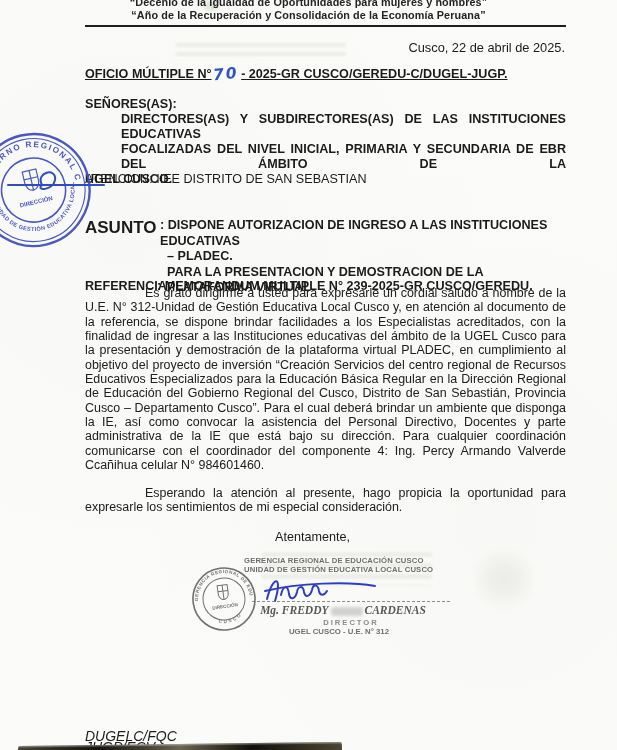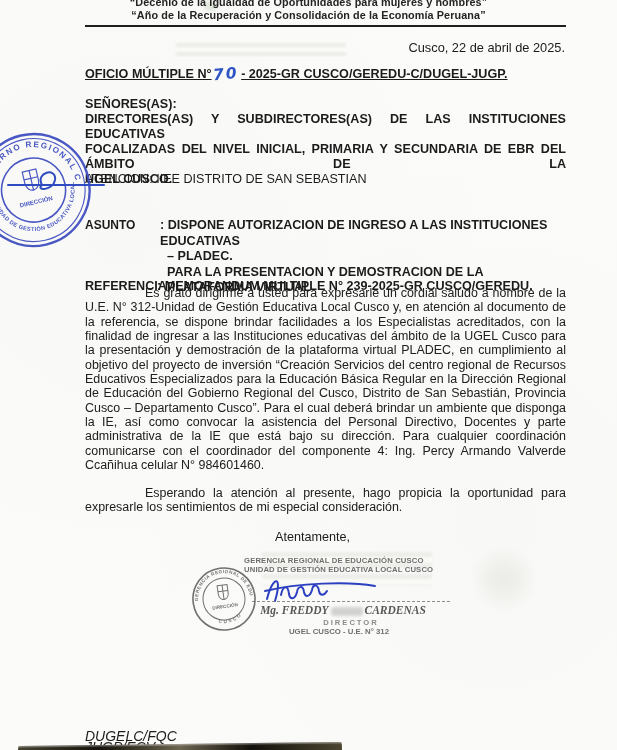--- a/index.html
+++ b/index.html
@@ -17,24 +17,24 @@
   .q1{top:-4px;}
   .q2{top:9px;}
   .rule{left:85px;top:25px;width:481px;height:2.2px;background:#1f1f1f;}
   .date{left:85px;top:40px;width:480px;text-align:right;font-size:12.8px;}
   
   .oficio{left:85px;top:64px;font-size:12.6px;font-weight:bold;text-decoration:underline;text-decoration-thickness:1.4px;white-space:nowrap;}
   .hand-num{display:inline-block;color:#2f55c4;font-family:"DejaVu Sans",sans-serif;font-style:italic;font-size:15.5px;font-weight:600;transform:rotate(-5deg) translateY(1px);padding:0 3px 0 1px;letter-spacing:2px;}
   
   .senores{left:85px;top:97px;font-size:12.6px;font-weight:bold;}
   .addr{left:85px;top:112px;width:481px;font-size:12.6px;font-weight:bold;line-height:15.1px;}
-  .jline{text-align:justify;text-align-last:justify;}
+  .jline{text-align:justify;text-align-last:justify;margin-left:36px;}
   .atencion{left:85px;top:172px;font-size:12.6px;}
   
-  .asunto-label{left:85px;top:218px;font-size:12px;font-weight:bold;}
+  .asunto-label{left:85px;top:218px;font-size:17px;font-weight:bold;}
   .asunto-lines{left:160px;top:218px;width:410px;font-size:12.6px;font-weight:bold;line-height:15.6px;}
   .asunto-lines .cont{margin-left:7px;}
   .ref-label{left:85px;top:279px;font-size:12.6px;font-weight:bold;}
   .ref-text{left:157px;top:279px;font-size:12.6px;font-weight:bold;}
   
   .p1{left:85px;top:286px;width:481px;font-size:12.45px;line-height:14.35px;text-align:justify;text-indent:60px;color:#202020;}
   .p2{left:85px;top:486px;width:481px;font-size:12.45px;line-height:14.35px;text-align:justify;text-indent:60px;color:#202020;}
   .closing{left:275px;top:530px;font-size:12.6px;}
   
   .sig-stamp-lines{left:244px;top:556px;width:222px;font-size:7.7px;font-weight:bold;color:#6e6e6e;line-height:9.3px;letter-spacing:0.15px;}

